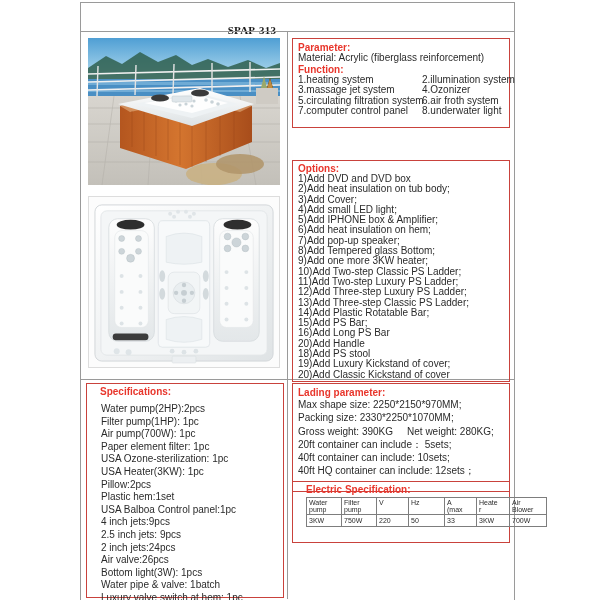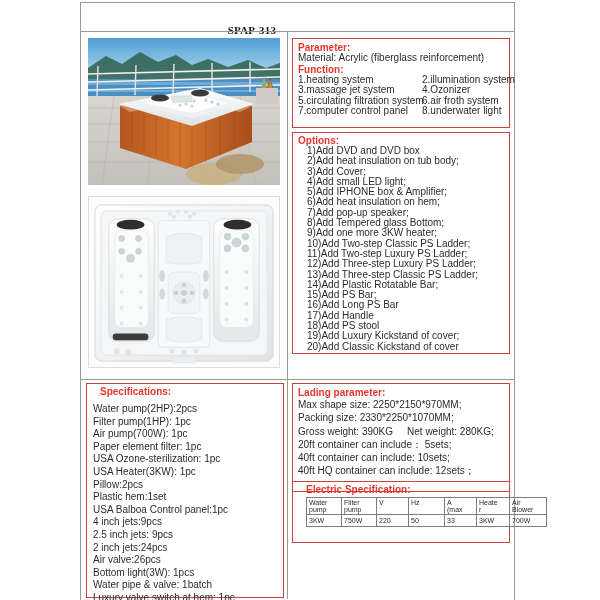--- a/index.html
+++ b/index.html
@@ -139,37 +139,37 @@
   }
   .fn-grid {
     display: grid;
     grid-template-columns: 112px auto;
     column-gap: 12px;
   }
 
   
   #panel-options {
     left: 292px;
-    top: 132px;
+    top: 160px;
     width: 218px;
     height: 222px;
     padding: 2px 0 4px 5px;
   }
-  #panel-options .ln { line-height: 10.3px; margin-left: 9px; }
+  #panel-options .ln { line-height: 10.3px; }
 
   
   #panel-specs {
     left: 86px;
     top: 383px;
     width: 198px;
     height: 215px;
     padding: 2px 0 0 4px;
   }
   #panel-specs .hd { margin-left: 9px; margin-bottom: 6px; }
-  #panel-specs .ln { line-height: 12.6px; margin-left: 2px; }
+  #panel-specs .ln { line-height: 12.6px; margin-left: 10px; }
 
   
   #panel-lading {
     left: 292px;
     top: 383px;
     width: 218px;
     height: 109px;
     padding: 3px 0 0 5px;
   }
   #panel-lading .ln { line-height: 13.3px; }
@@ -438,21 +438,21 @@
     <p class="ln">7)Add pop-up speaker;</p>
     <p class="ln">8)Add Tempered glass Bottom;</p>
     <p class="ln">9)Add one more 3KW heater;</p>
     <p class="ln">10)Add Two-step Classic PS Ladder;</p>
     <p class="ln">11)Add Two-step Luxury PS Ladder;</p>
     <p class="ln">12)Add Three-step Luxury PS Ladder;</p>
     <p class="ln">13)Add Three-step Classic PS Ladder;</p>
     <p class="ln">14)Add Plastic Rotatable Bar;</p>
     <p class="ln">15)Add PS Bar;</p>
     <p class="ln">16)Add Long PS Bar</p>
-    <p class="ln">17)Add Handle</p>
+    <p class="ln">20)Add Handle</p>
     <p class="ln">18)Add PS stool</p>
     <p class="ln">19)Add Luxury Kickstand of cover;</p>
     <p class="ln">20)Add Classic Kickstand of cover</p>
   </div>
 
   <div class="panel panel-border" id="panel-specs">
     <p class="hd">Specifications:</p>
     <p class="ln">Water pump(2HP):2pcs</p>
     <p class="ln">Filter pump(1HP): 1pc</p>
     <p class="ln">Air pump(700W): 1pc</p>

